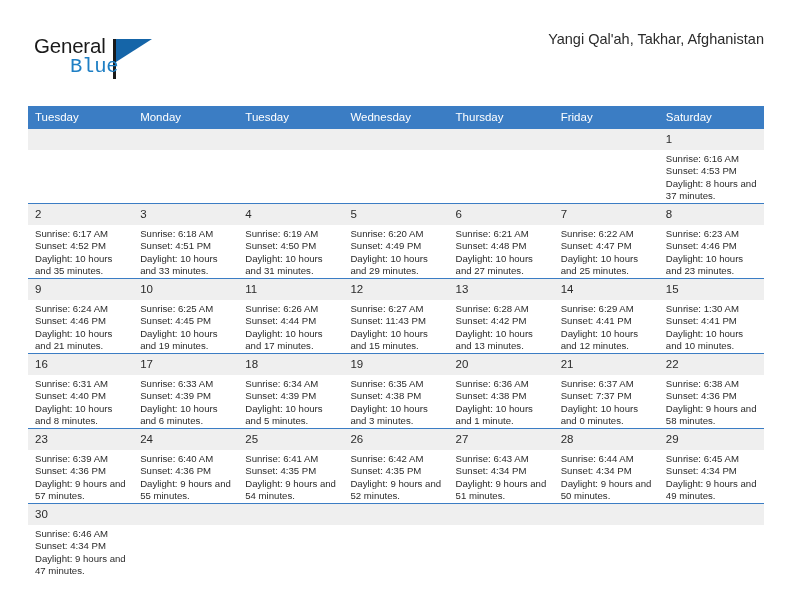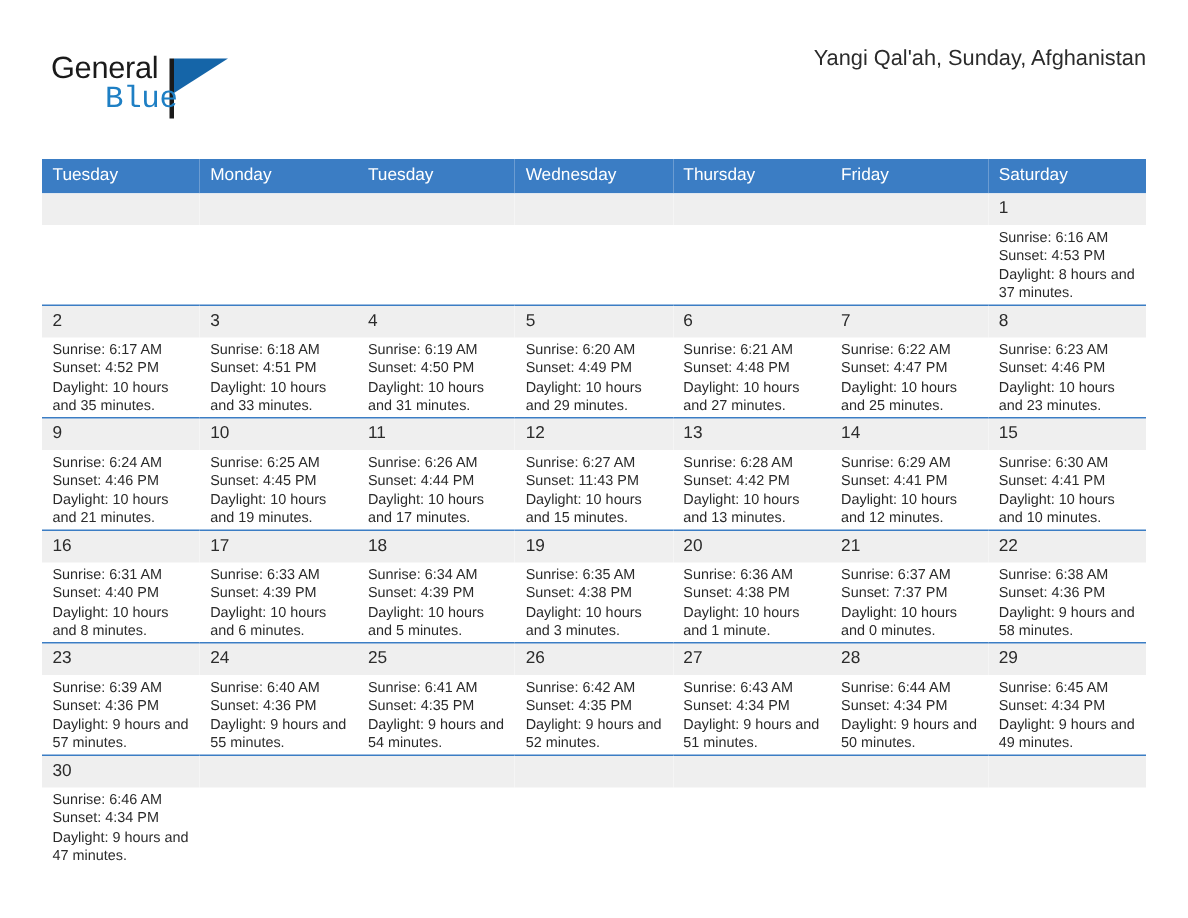--- a/index.html
+++ b/index.html
@@ -158,21 +158,21 @@
   <div class="header">
 
     <div class="logo">
       <span class="logo-general">General</span>
       <span class="logo-bar"></span>
       <span class="logo-triangle"></span>
       <span class="logo-blue">Blue</span>
     </div>
 
     <div class="titles">
-      <div class="cal-subtitle">Yangi Qal'ah, Sunday, Afghanistan</div>
+      <div class="cal-subtitle">Yangi Qal'ah, Takhar, Afghanistan</div>
     </div>
 
   </div>
 
   <table class="calendar">
     <thead>
       <tr>
         <th>Tuesday</th>
         <th>Monday</th>
         <th>Tuesday</th>
@@ -314,21 +314,21 @@
             <span class="daynum">14</span>
             <div class="info">
               <div>Sunrise: 6:29 AM</div>
               <div>Sunset: 4:41 PM</div>
               <div class="daylight">Daylight: 10 hours and 12 minutes.</div>
             </div>
           </td>
           <td>
             <span class="daynum">15</span>
             <div class="info">
-              <div>Sunrise: 6:30 AM</div>
+              <div>Sunrise: 1:30 AM</div>
               <div>Sunset: 4:41 PM</div>
               <div class="daylight">Daylight: 10 hours and 10 minutes.</div>
             </div>
           </td>
         </tr>
         <tr class="week-row">
           <td>
             <span class="daynum">16</span>
             <div class="info">
               <div>Sunrise: 6:31 AM</div>

